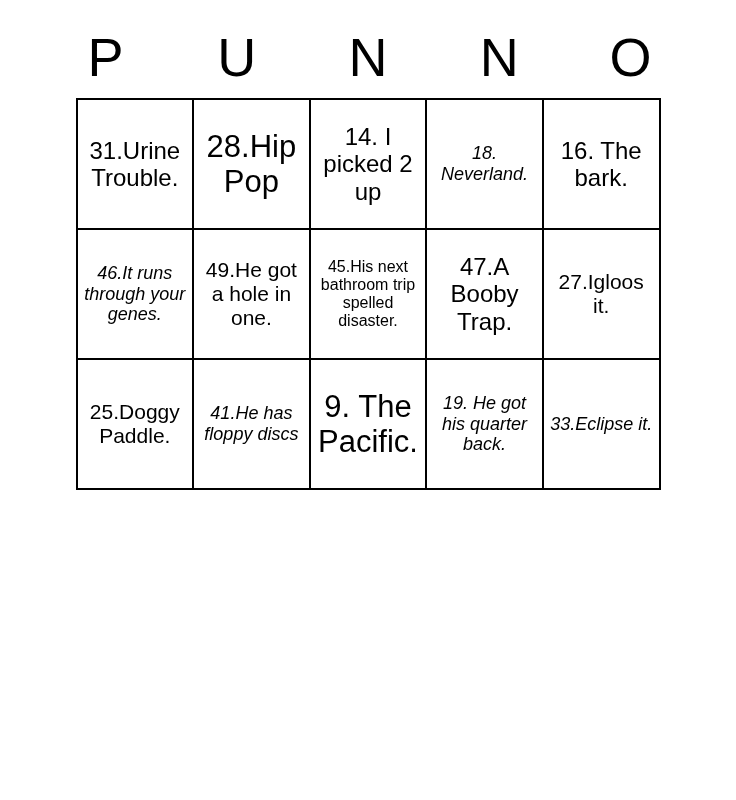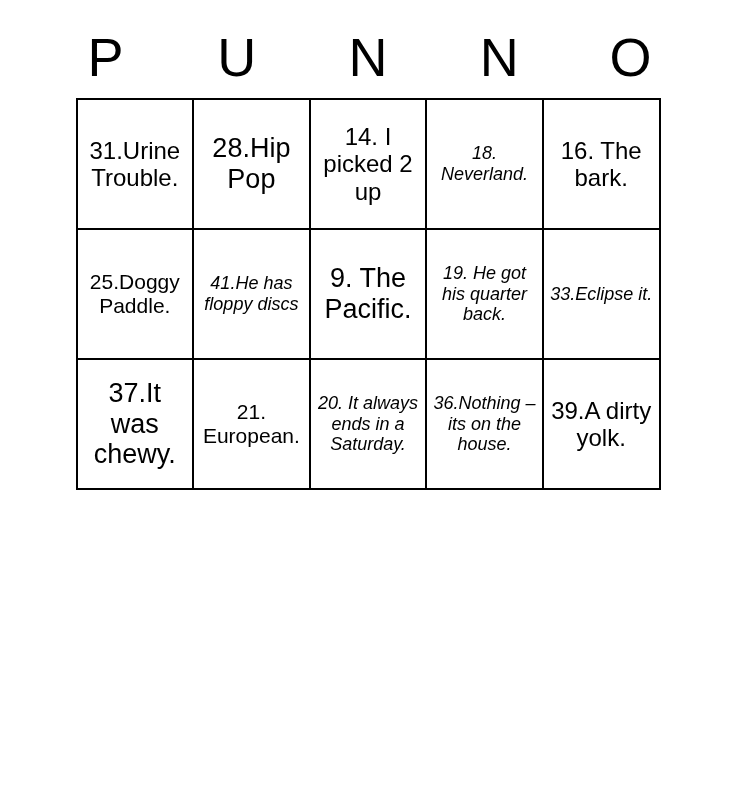--- a/index.html
+++ b/index.html
@@ -47,21 +47,21 @@
     border: 2px solid #000000;
     width: 20%;
     height: 130px;
     text-align: center;
     vertical-align: middle;
     padding: 2px 4px;
     box-sizing: border-box;
     line-height: 1.14;
     word-wrap: break-word;
   }
-  .fs-xl { font-size: 27px; margin-left: 32px; }
+  .fs-xl { font-size: 31px; margin-left: 32px; }
   .fs-lg { font-size: 24px; }
   .fs-md { font-size: 21px; }
   .fs-sm { font-size: 18px; font-style: italic; }
   .fs-xs { font-size: 16px; }
 </style>
 </head>
 <body>
 
 <div class="bingo-page">
 
@@ -76,29 +76,29 @@
   <table class="grid">
     <tbody>
       <tr>
         <td class="fs-lg">31.Urine Trouble.</td>
         <td class="fs-xl">28.Hip Pop</td>
         <td class="fs-lg">14. I picked 2 up</td>
         <td class="fs-sm">18. Neverland.</td>
         <td class="fs-lg">16. The bark.</td>
       </tr>
       <tr>
+        <td class="fs-sm">46.It runs through your genes.</td>
+        <td class="fs-md">49.He got a hole in one.</td>
+        <td class="fs-xs">45.His next bathroom trip spelled disaster.</td>
+        <td class="fs-lg">47.A Booby Trap.</td>
+        <td class="fs-md">27.Igloos it.</td>
+      </tr>
+      <tr>
         <td class="fs-md">25.Doggy Paddle.</td>
         <td class="fs-sm">41.He has floppy discs</td>
         <td class="fs-xl">9. The Pacific.</td>
         <td class="fs-sm">19. He got his quarter back.</td>
         <td class="fs-sm">33.Eclipse it.</td>
-      </tr>
-      <tr>
-        <td class="fs-xl">37.It was chewy.</td>
-        <td class="fs-md">21. European.</td>
-        <td class="fs-sm">20. It always ends in a Saturday.</td>
-        <td class="fs-sm">36.Nothing – its on the house.</td>
-        <td class="fs-lg">39.A dirty yolk.</td>
       </tr>
     </tbody>
   </table>
 
 </div>
 
 </body></html>

